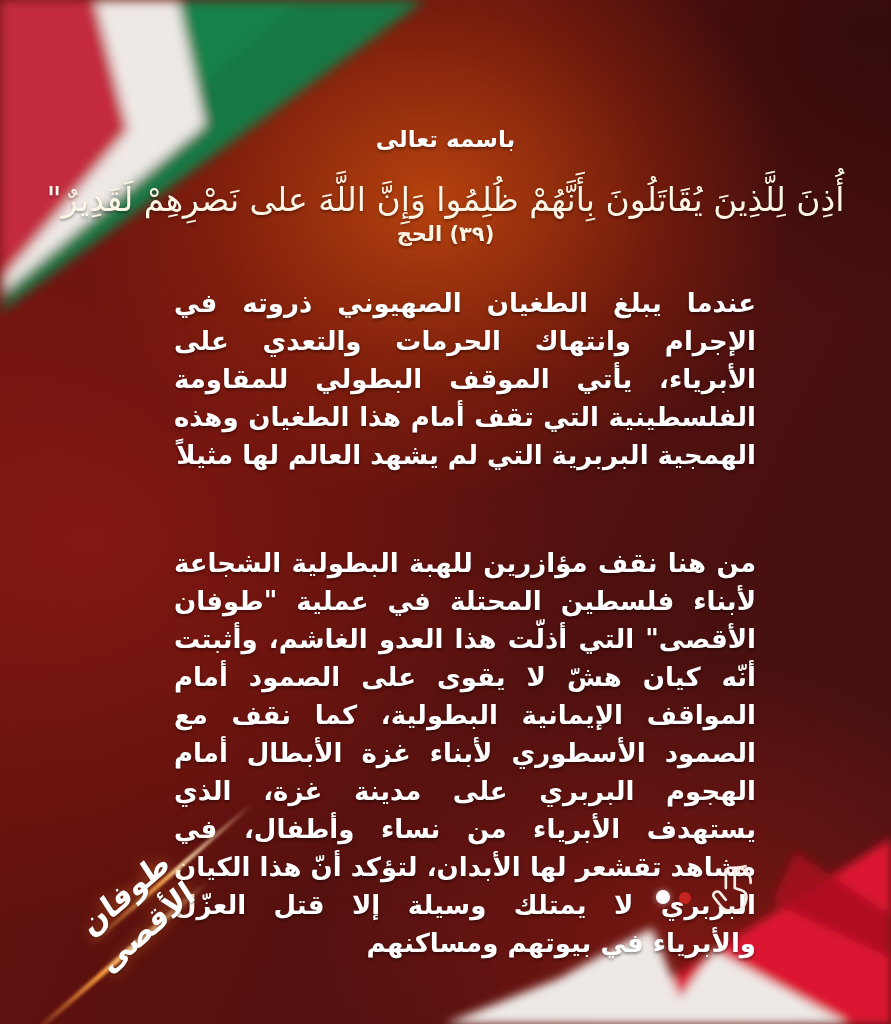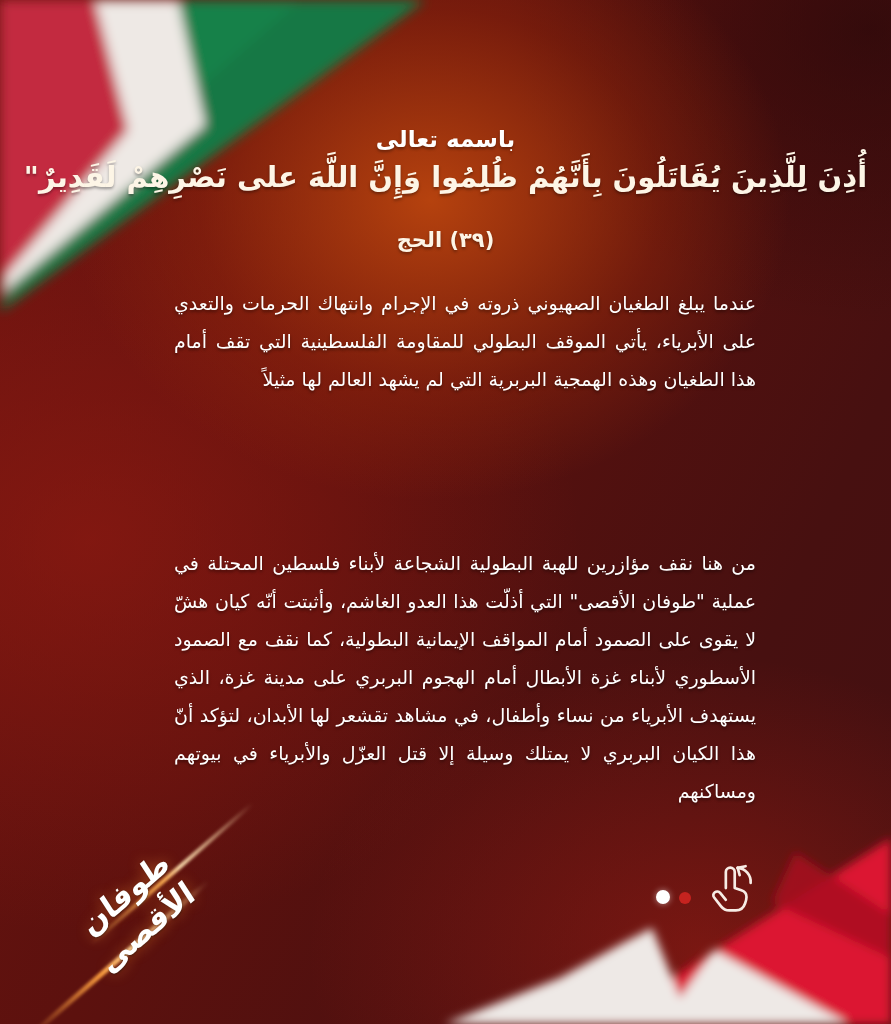--- a/index.html
+++ b/index.html
@@ -15,25 +15,25 @@
       radial-gradient(ellipse 480px 400px at 430px 200px, rgba(189,70,14,0.92) 0%, rgba(150,40,10,0.45) 48%, rgba(90,18,8,0) 75%),
       radial-gradient(ellipse 700px 560px at 90px 540px, rgba(155,28,18,0.55) 0%, rgba(90,16,10,0) 70%),
       radial-gradient(ellipse 560px 420px at 700px 950px, rgba(185,32,20,0.45) 0%, rgba(90,16,10,0) 70%),
       radial-gradient(ellipse 520px 420px at 870px 30px, rgba(35,7,9,0.6) 0%, rgba(35,7,9,0) 70%),
       linear-gradient(115deg, #6e1410 0%, #5c110e 40%, #471010 78%, #431011 100%);
   }
   .flag-layer{position:absolute;inset:0;width:891px;height:1024px;pointer-events:none;}
   .txt{position:absolute;left:0;right:0;color:#ffffff;text-align:center;
        text-shadow:0 2px 3px rgba(0,0,0,.35);}
   .basmala{top:104px;font-size:23px;font-weight:bold;letter-spacing:1px;margin-top:22px;}
-  .verse{top:160px;font-size:29px;font-weight:bold;color:#fdf5e6;}
-  .verse-ref{top:228px;font-size:21px;font-weight:bold;color:#fdf5e6;}
+  .verse{top:180px;font-size:33px;font-weight:normal;color:#fdf5e6;}
+  .verse-ref{top:222px;font-size:21px;font-weight:bold;color:#fdf5e6;}
   .para{
     position:absolute;left:135px;right:135px;
-    color:#ffffff;font-weight:normal;font-size:19px;line-height:38px;
+    color:#ffffff;font-weight:bold;font-size:26px;line-height:38px;
     text-align:justify;text-align-last:right;
     text-shadow:0 2px 3px rgba(0,0,0,.4);
     margin-left:39px;
   }
   .para1{top:284px;}
   .para2{top:544px;}
   .pagination{position:absolute;top:856px;left:648px;width:130px;height:60px;}
   .dot{position:absolute;border-radius:50%;}
   .dot-active{width:14px;height:14px;top:34px;left:8px;background:#ffffff;box-shadow:0 0 6px rgba(255,255,255,.5);}
   .dot-inactive{width:12px;height:12px;top:36px;left:31px;background:#c5231f;}

